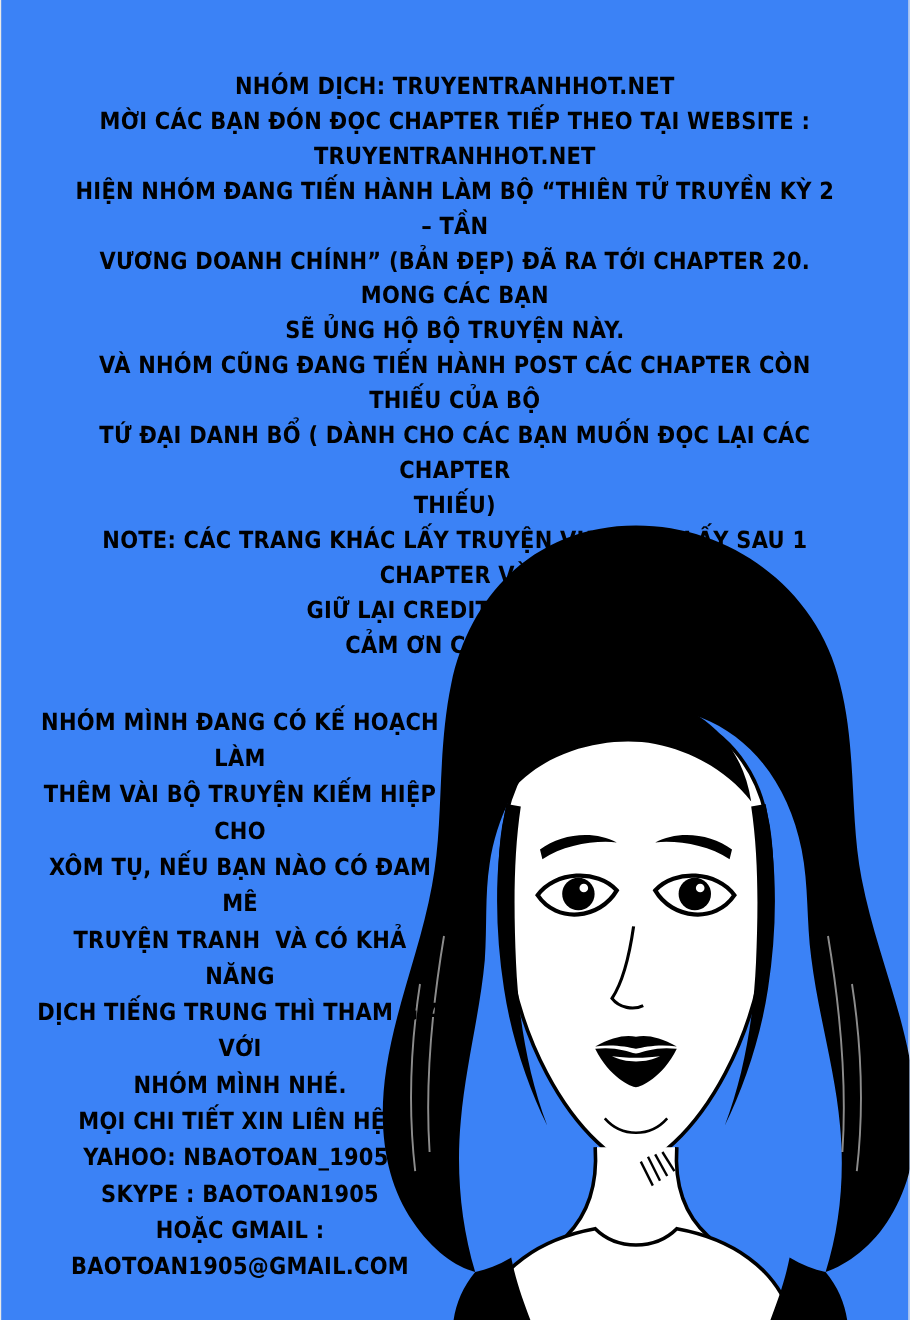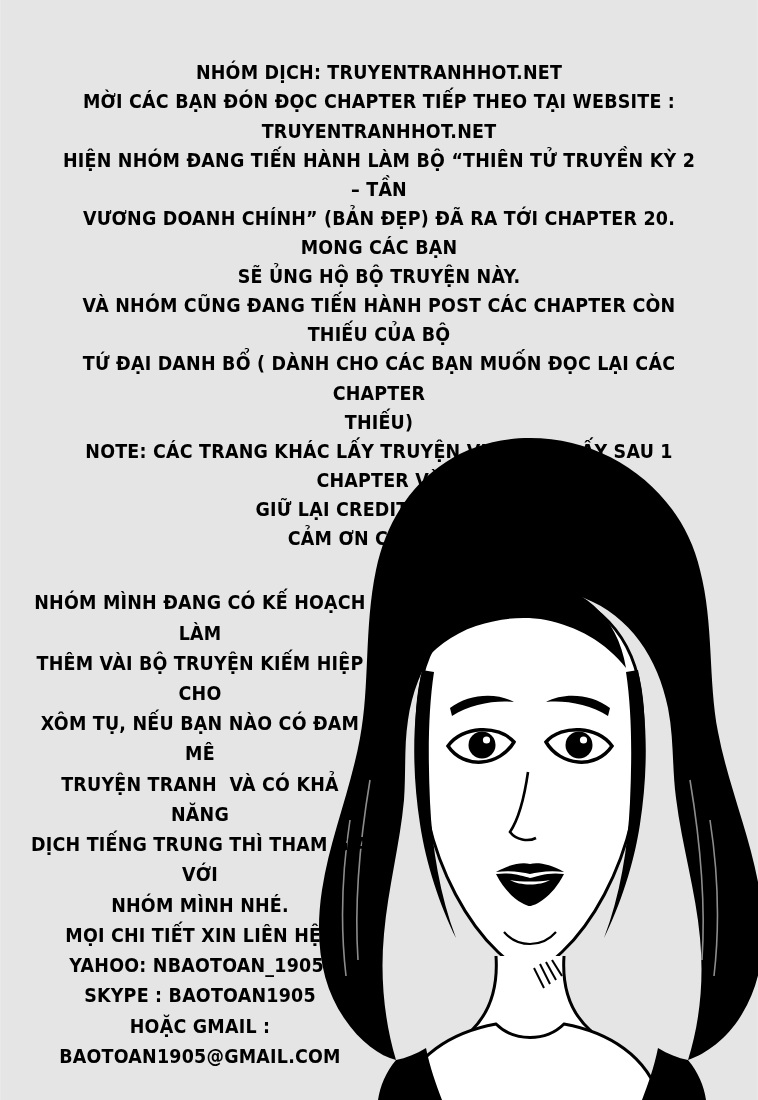--- a/index.html
+++ b/index.html
@@ -10,21 +10,21 @@
   body {
     width: 758px;
     height: 1100px;
     overflow: hidden;
     font-family: "Liberation Sans", sans-serif;
   }
   #page {
     position: relative;
     width: 758px;
     height: 1100px;
-    background: #e5e5e5;
+    background: #3b82f6;
     overflow: hidden;
   }
   
   .top-credit {
     position: absolute;
     left: 60px;
     top: 58px;
     width: 638px;
     text-align: center;
     color: #000000;

